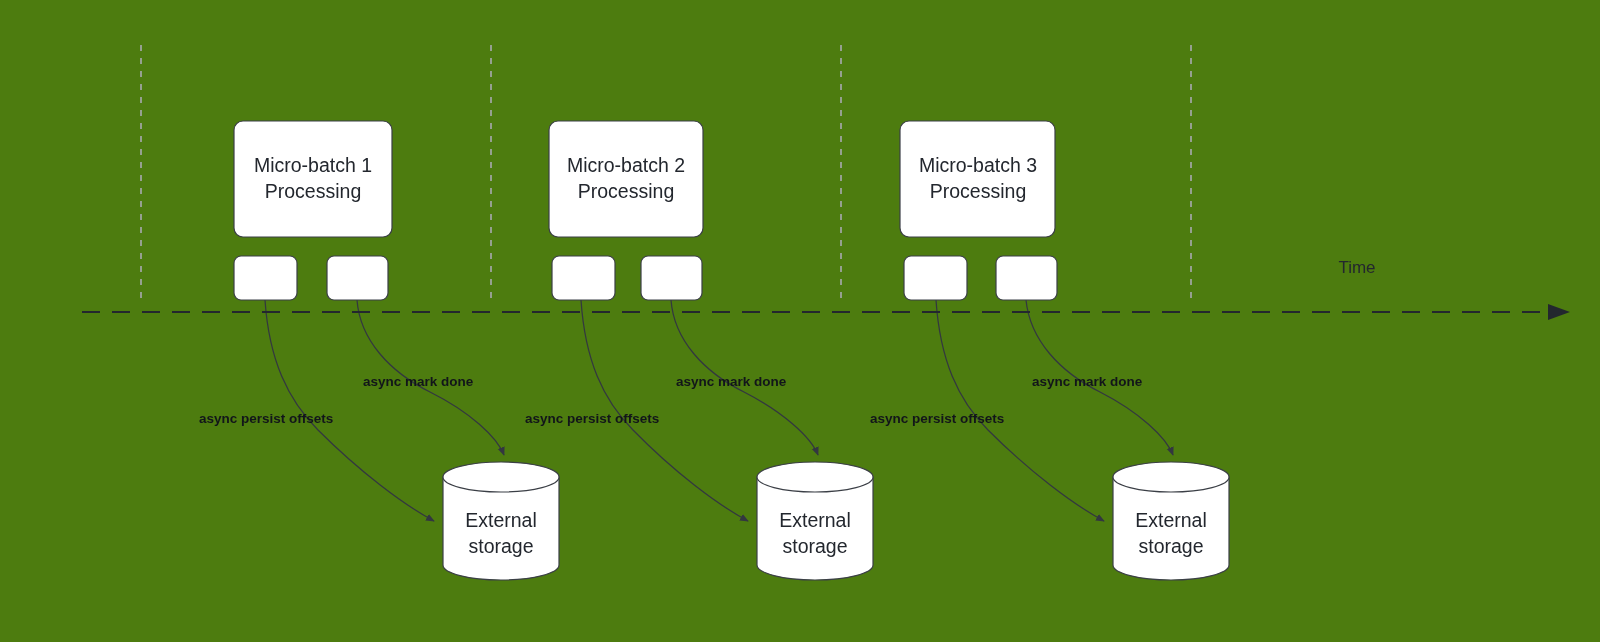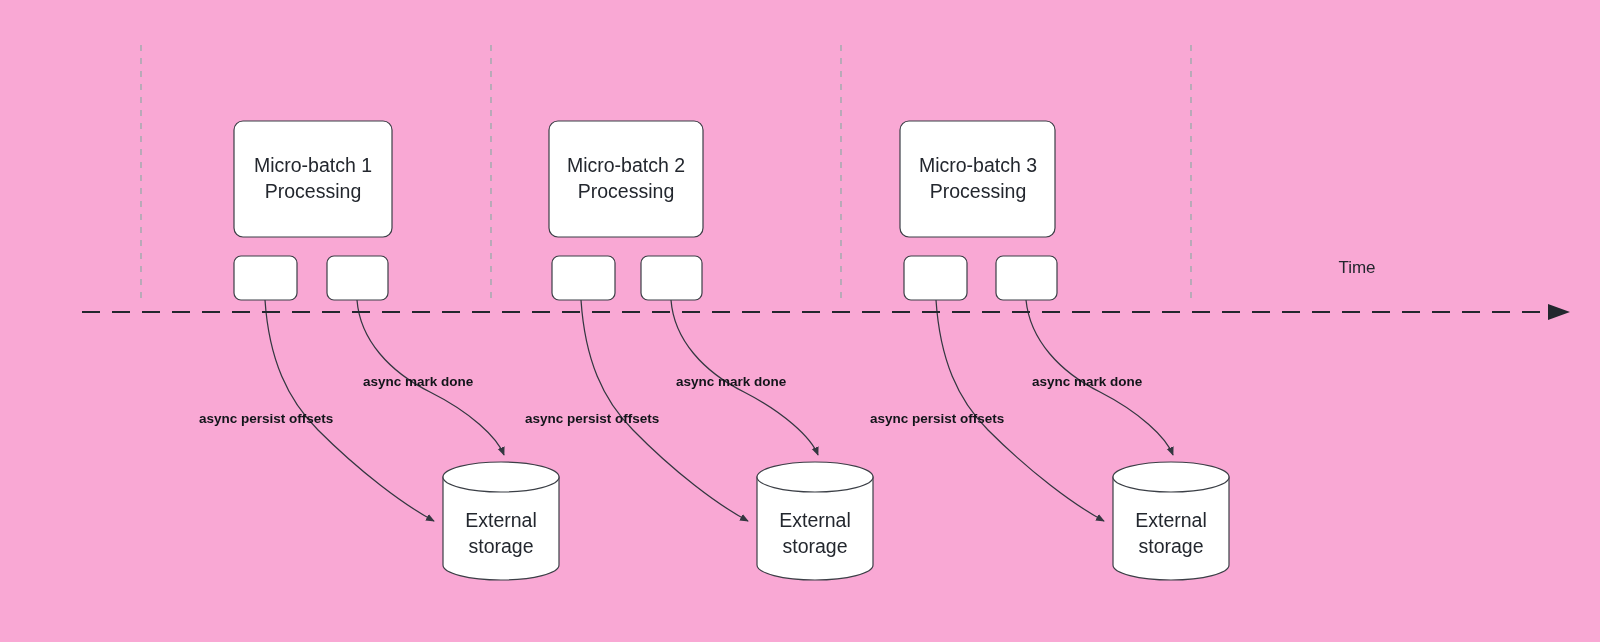--- a/index.html
+++ b/index.html
@@ -10,21 +10,21 @@
   body {
     width: 1600px;
     height: 642px;
     overflow: hidden;
     font-family: "Liberation Sans", sans-serif;
   }
   #diagram-root {
     position: relative;
     width: 1600px;
     height: 642px;
-    background: #f9a8d4;
+    background: #4d7c0f;
   }
   svg.canvas {
     position: absolute;
     top: 0;
     left: 0;
     width: 1600px;
     height: 642px;
   }
   .shape-stroke {
     fill: #ffffff;

